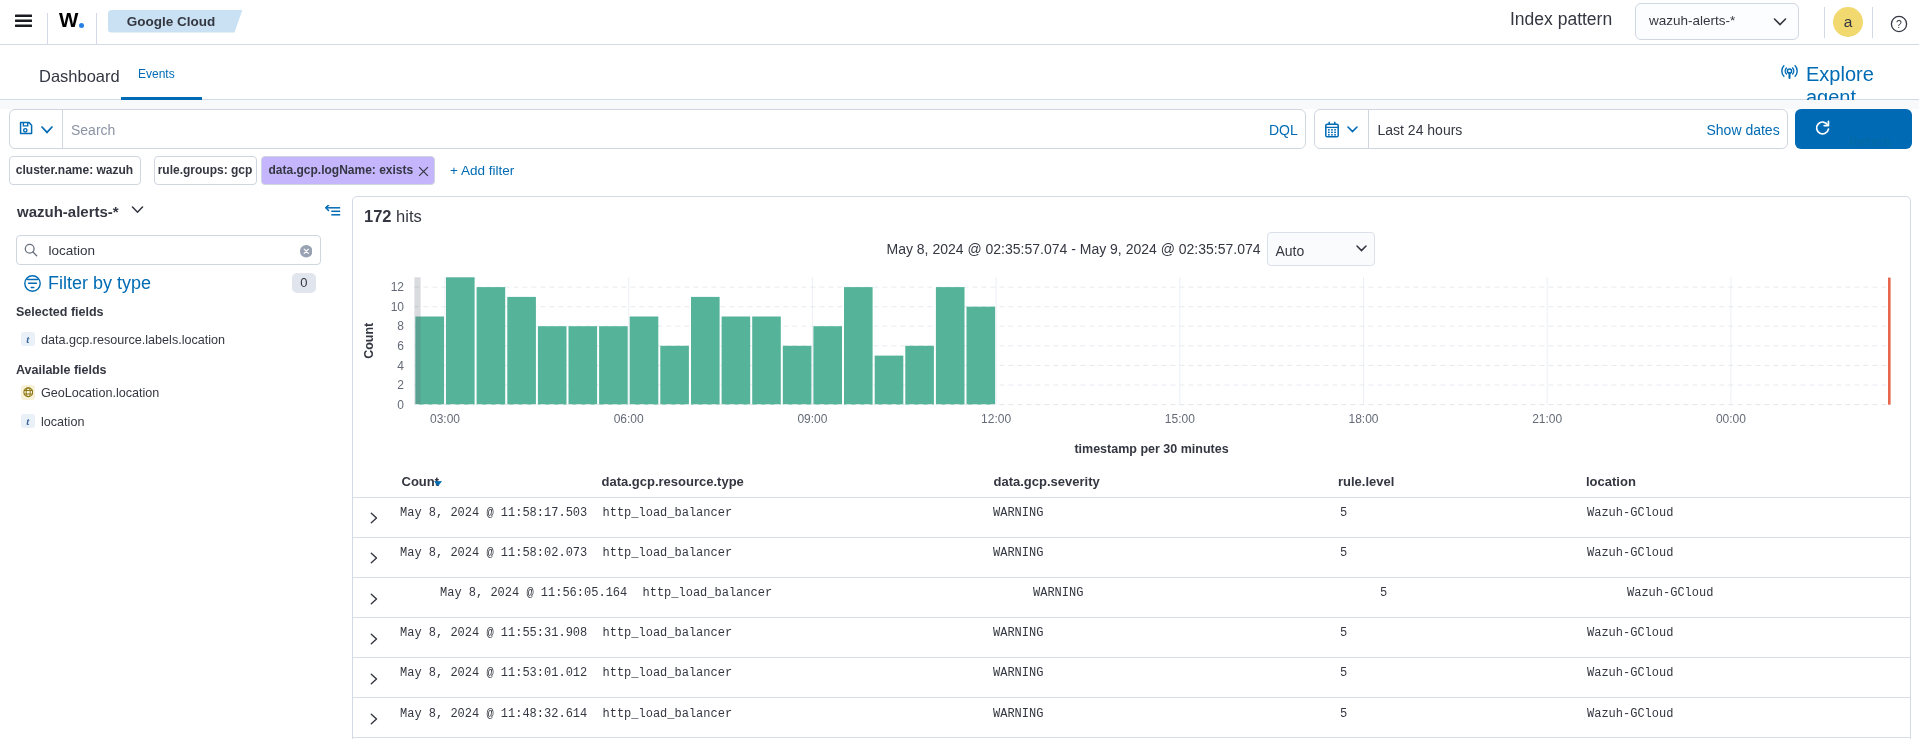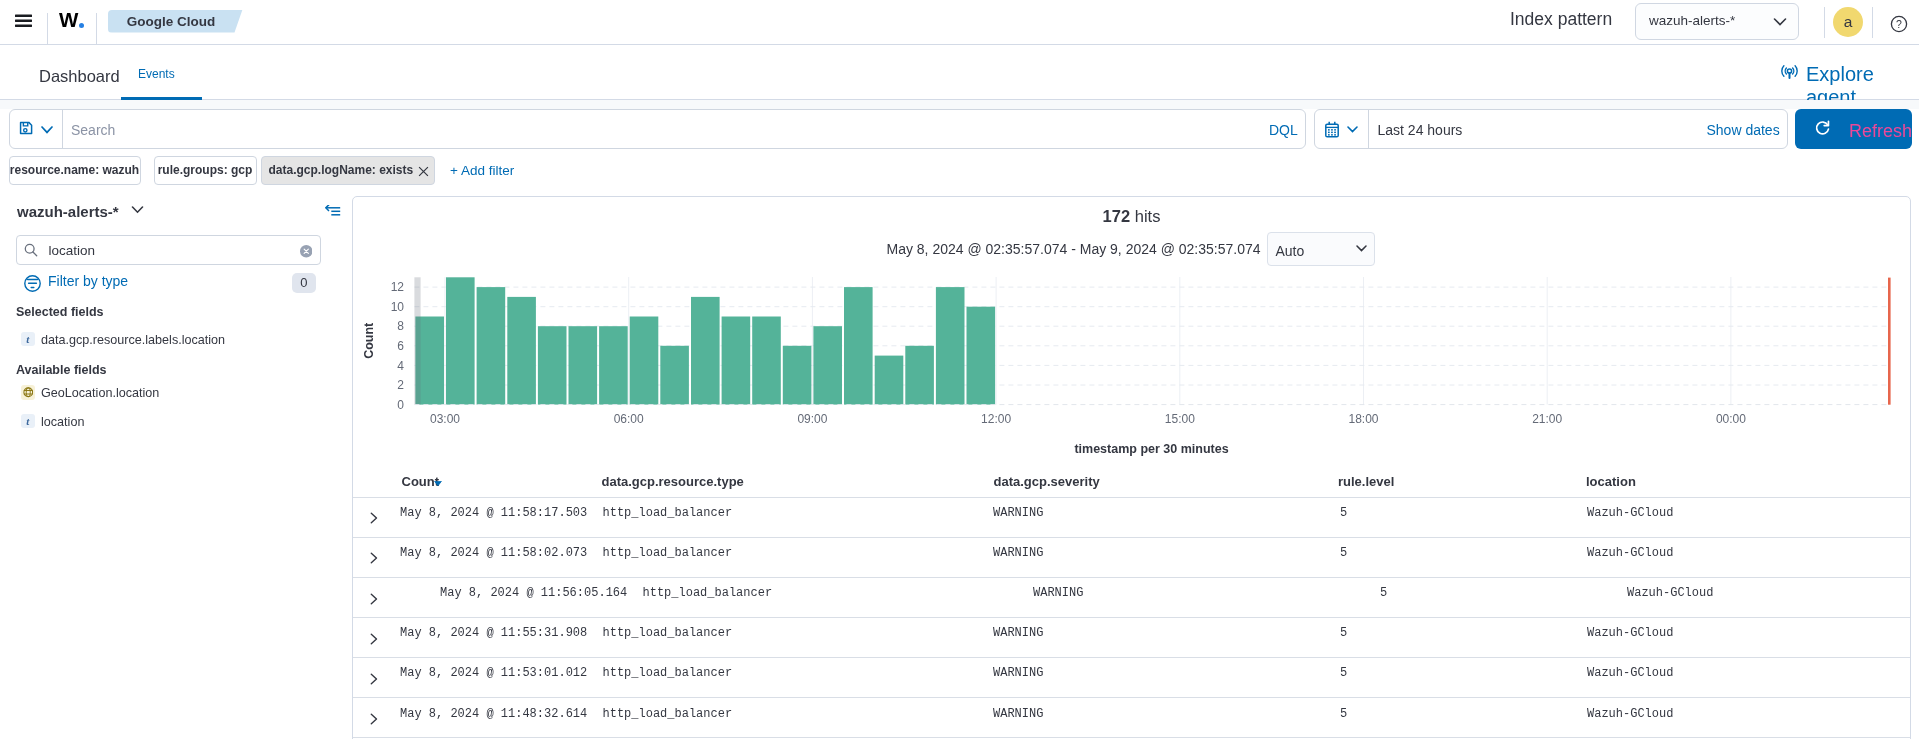--- a/index.html
+++ b/index.html
@@ -92,25 +92,25 @@
     <path d="M1 1 L5.5 5.6 L10 1" fill="none" stroke="#006BB4" stroke-width="1.6" stroke-linecap="round"></path>
   </svg>
 <div class="abs" style="left:1377.5px;top:121.5px;font-size:14px;color:#343741;">Last 24 hours</div>
 <div class="abs" style="left:1706.5px;top:121.5px;font-size:14px;color:#006BB4;">Show dates</div>
 
 <div class="abs" style="left:1795px;top:108.5px;width:117px;height:40px;background:#006BB4;border-radius:6px;"></div>
 <svg class="abs" style="left:1814px;top:120px;" width="17" height="17" viewBox="0 0 16 16">
   <path d="M12.9 4.6 A5.6 5.6 0 1 0 13.6 8.6" fill="none" stroke="#fff" stroke-width="1.6" stroke-linecap="round"></path>
   <path d="M13.6 1.2 V5.2 H9.6" fill="none" stroke="#fff" stroke-width="1.6" stroke-linecap="round" stroke-linejoin="round"></path>
 </svg>
-<div class="abs" style="left:1849px;top:121px;font-size:18px;color:#ec4899;">Refresh</div>
-
-<div class="abs" style="left:8.5px;top:155.5px;width:132px;height:29px;border:1px solid #cfd6e0;border-radius:4px;background:#fff;line-height:27px;text-align:center;font-size:12px;font-weight:700;color:#343741;white-space:nowrap;">resource.name: wazuh</div>
+<div class="abs" style="left:1849px;top:135px;font-size:12px;color:#0369a1;">Refresh</div>
+
+<div class="abs" style="left:8.5px;top:155.5px;width:132px;height:29px;border:1px solid #cfd6e0;border-radius:4px;background:#fff;line-height:27px;text-align:center;font-size:12px;font-weight:700;color:#343741;white-space:nowrap;">cluster.name: wazuh</div>
 <div class="abs" style="left:145.5px;top:155.5px;width:103px;height:29px;border:1px solid #cfd6e0;border-radius:4px;background:#fff;line-height:27px;text-align:center;font-size:12px;font-weight:700;color:#343741;white-space:nowrap;margin-left:8px;">rule.groups: gcp</div>
-<div class="abs" style="left:260.5px;top:155.5px;width:174px;height:29px;border:1px solid #cfd6e0;border-radius:4px;background:#e5e5e5;line-height:27px;font-size:12px;font-weight:700;color:#343741;text-indent:7px;white-space:nowrap;">data.gcp.logName: exists</div>
+<div class="abs" style="left:260.5px;top:155.5px;width:174px;height:29px;border:1px solid #cfd6e0;border-radius:4px;background:#c4b5fd;line-height:27px;font-size:12px;font-weight:700;color:#343741;text-indent:7px;white-space:nowrap;">data.gcp.logName: exists</div>
 <svg class="abs" style="left:417.5px;top:165.5px;" width="11" height="11" viewBox="0 0 12 12">
     <path d="M1.2 1.2 L10.8 10.8 M10.8 1.2 L1.2 10.8" stroke="#343741" stroke-width="1.3"></path>
   </svg>
 <div class="abs" style="left:450px;top:163px;font-size:13.5px;color:#006BB4;">+ Add filter</div>
 
 <div class="abs" style="left:17px;top:203px;font-size:15px;font-weight:700;color:#343741;">wazuh-alerts-*</div>
 <svg class="abs" style="left:131px;top:206px;" width="13" height="8" viewBox="0 0 13 8">
     <path d="M1.5 1 L6.5 6.2 L11.5 1" fill="none" stroke="#343741" stroke-width="1.6" stroke-linecap="round"></path>
   </svg>
 <svg class="abs" style="left:324.5px;top:204.5px;" width="16" height="12" viewBox="0 0 16 12">
@@ -128,40 +128,40 @@
 <div class="abs" style="left:48.5px;top:243px;font-size:13.5px;color:#343741;">location</div>
 <svg class="abs" style="left:299.5px;top:245px;" width="12.5" height="12.5" viewBox="0 0 13 13">
   <circle cx="6.5" cy="6.5" r="6.5" fill="#98A2B3"></circle>
   <path d="M4.3 4.3 L8.7 8.7 M8.7 4.3 L4.3 8.7" stroke="#fff" stroke-width="1.2" stroke-linecap="round"></path>
 </svg>
 
 <svg class="abs" style="left:24px;top:275.4px;" width="17" height="17" viewBox="0 0 17 17">
   <circle cx="8.5" cy="8.5" r="7.7" fill="none" stroke="#006BB4" stroke-width="1.4"></circle>
   <path d="M3.6 4.4 H13.4 M4.6 8.3 H12.4 M7.2 12.4 H9.8" stroke="#006BB4" stroke-width="1.5" stroke-linecap="round"></path>
 </svg>
-<div class="abs" style="left:48px;top:273px;font-size:14px;color:#006BB4;">Filter by type</div>
+<div class="abs" style="left:48px;top:273px;font-size:18px;color:#006BB4;">Filter by type</div>
 <div class="abs" style="left:292px;top:272.5px;width:23.5px;height:20px;background:#E0E5EE;border-radius:5px;text-align:center;line-height:20px;font-size:13px;color:#343741;">0</div>
 <div class="abs" style="left:16px;top:305px;font-size:12.5px;font-weight:700;color:#343741;">Selected fields</div>
 
 <div class="abs" style="left:20.5px;top:331.5px;width:14.5px;height:14.5px;background:#E9F0F8;border-radius:3px;text-align:center;line-height:14.5px;font-size:11px;font-style:italic;font-weight:700;font-family:'Liberation Serif',serif;color:#3F6A9E;">t</div>
 <div class="abs" style="left:41px;top:332.5px;font-size:12.6px;color:#343741;">data.gcp.resource.labels.location</div>
 <div class="abs" style="left:16px;top:363px;font-size:12.5px;font-weight:700;color:#343741;">Available fields</div>
 
 <div class="abs" style="left:20.5px;top:385px;width:14.5px;height:14.5px;background:#F7F1D7;border-radius:3px;"></div>
 <svg class="abs" style="left:22.5px;top:387px;" width="10.5" height="10.5" viewBox="0 0 12 12">
   <circle cx="6" cy="6" r="5" fill="none" stroke="#8A7612" stroke-width="1.2"></circle>
   <ellipse cx="6" cy="6" rx="2.3" ry="5" fill="none" stroke="#8A7612" stroke-width="1.1"></ellipse>
   <path d="M1 4 H11 M1 8 H11" stroke="#8A7612" stroke-width="1.1"></path>
 </svg>
 <div class="abs" style="left:41px;top:386px;font-size:12.6px;color:#343741;">GeoLocation.location</div>
 <div class="abs" style="left:20.5px;top:413.5px;width:14.5px;height:14.5px;background:#E9F0F8;border-radius:3px;text-align:center;line-height:14.5px;font-size:11px;font-style:italic;font-weight:700;font-family:'Liberation Serif',serif;color:#3F6A9E;">t</div>
 <div class="abs" style="left:41px;top:414.5px;font-size:12.6px;color:#343741;">location</div>
 
 <div class="abs" style="left:352px;top:196px;width:1559px;height:600px;border:1px solid #D3DAE6;border-radius:5px;background:#fff;"></div>
-<div class="abs" style="left:352px;top:207px;width:1559px;text-align:center;font-size:16.5px;color:#343741;"><b>172</b> hits</div>
+<div class="abs" style="left:352px;top:207px;width:1559px;font-size:16.5px;color:#343741;padding-left:12px;"><b>172</b> hits</div>
 <div class="abs" style="left:886.5px;top:241px;font-size:14px;color:#343741;">May 8, 2024 @ 02:35:57.074 - May 9, 2024 @ 02:35:57.074</div>
 <div class="abs" style="left:1267px;top:232px;width:108px;height:33.5px;border:1px solid #dbe1ea;border-radius:4px;background:#fafbfd;"></div>
 <div class="abs" style="left:1275.5px;top:243px;font-size:14px;color:#343741;">Auto</div>
 <svg class="abs" style="left:1355.5px;top:244.5px;" width="11" height="7" viewBox="0 0 11 7">
     <path d="M1 1 L5.5 5.6 L10 1" fill="none" stroke="#343741" stroke-width="1.5" stroke-linecap="round"></path>
   </svg>
 
 <svg id="chart" class="abs" style="left:352px;top:260px;" width="1559" height="200" viewBox="352 260 1559 200">
 <line x1="445.0" y1="277" x2="445.0" y2="404.6" stroke="#ECEFF4" stroke-width="1"></line>
 <line x1="628.7" y1="277" x2="628.7" y2="404.6" stroke="#ECEFF4" stroke-width="1"></line>

